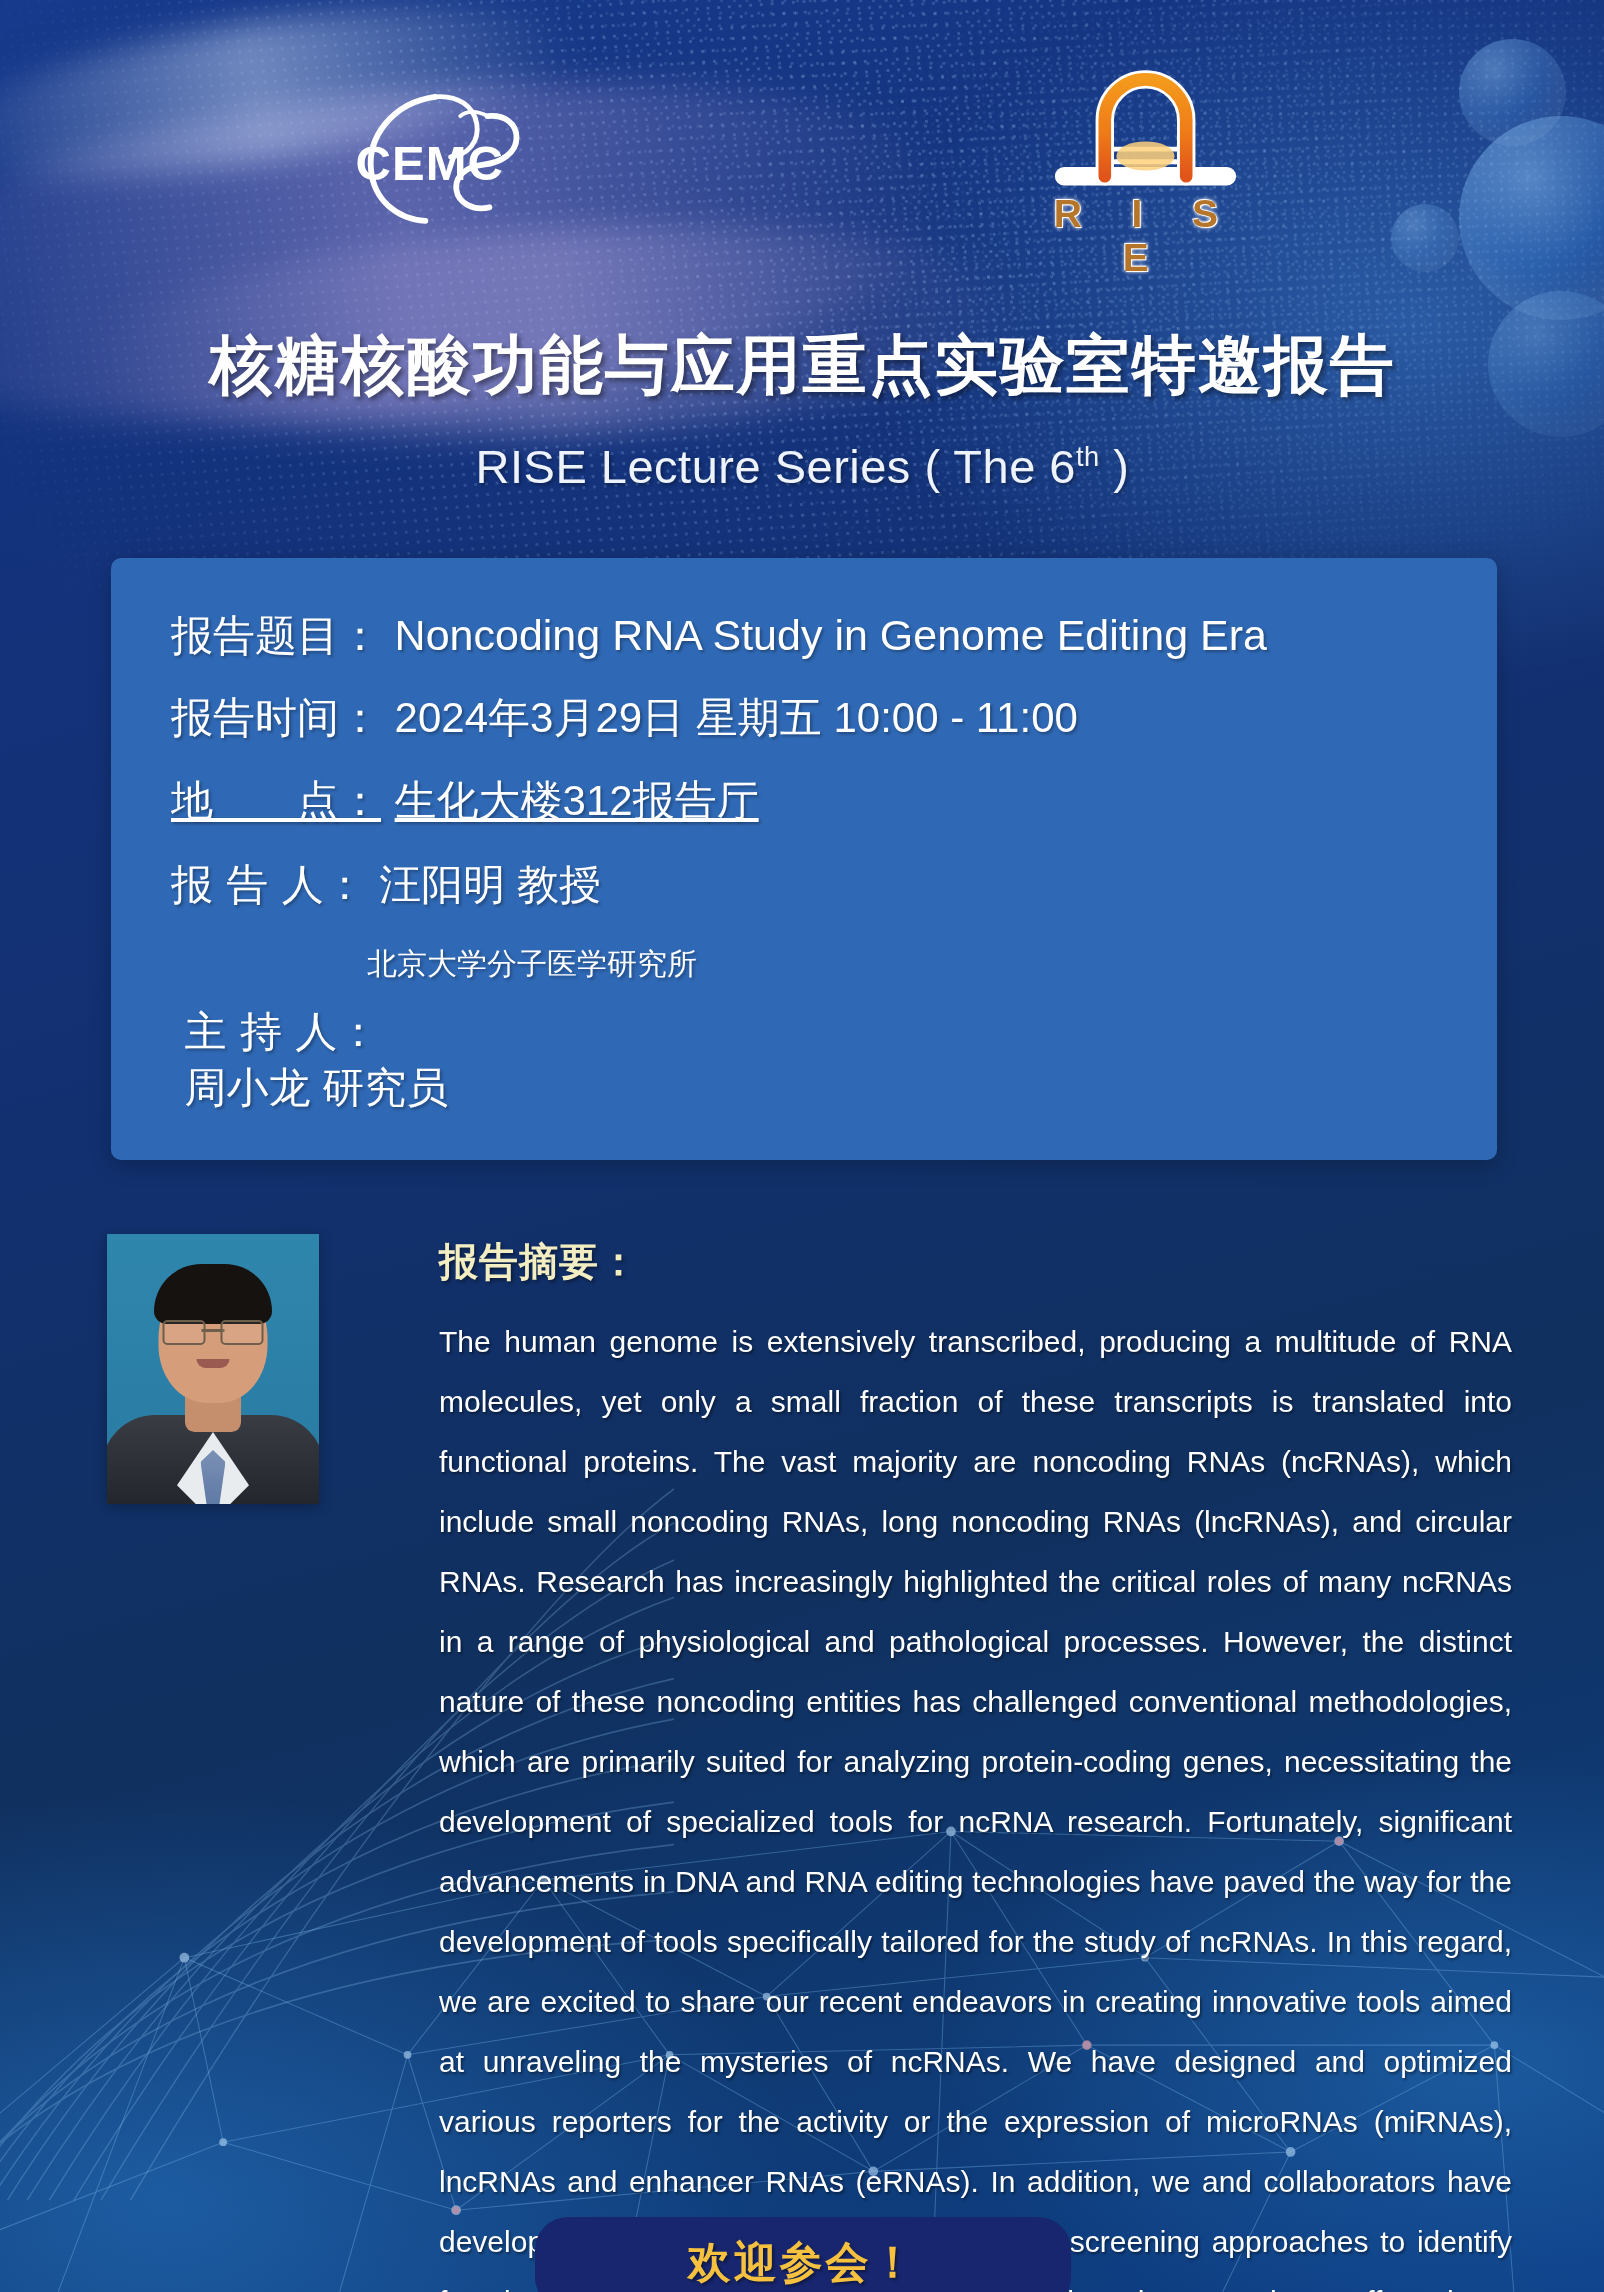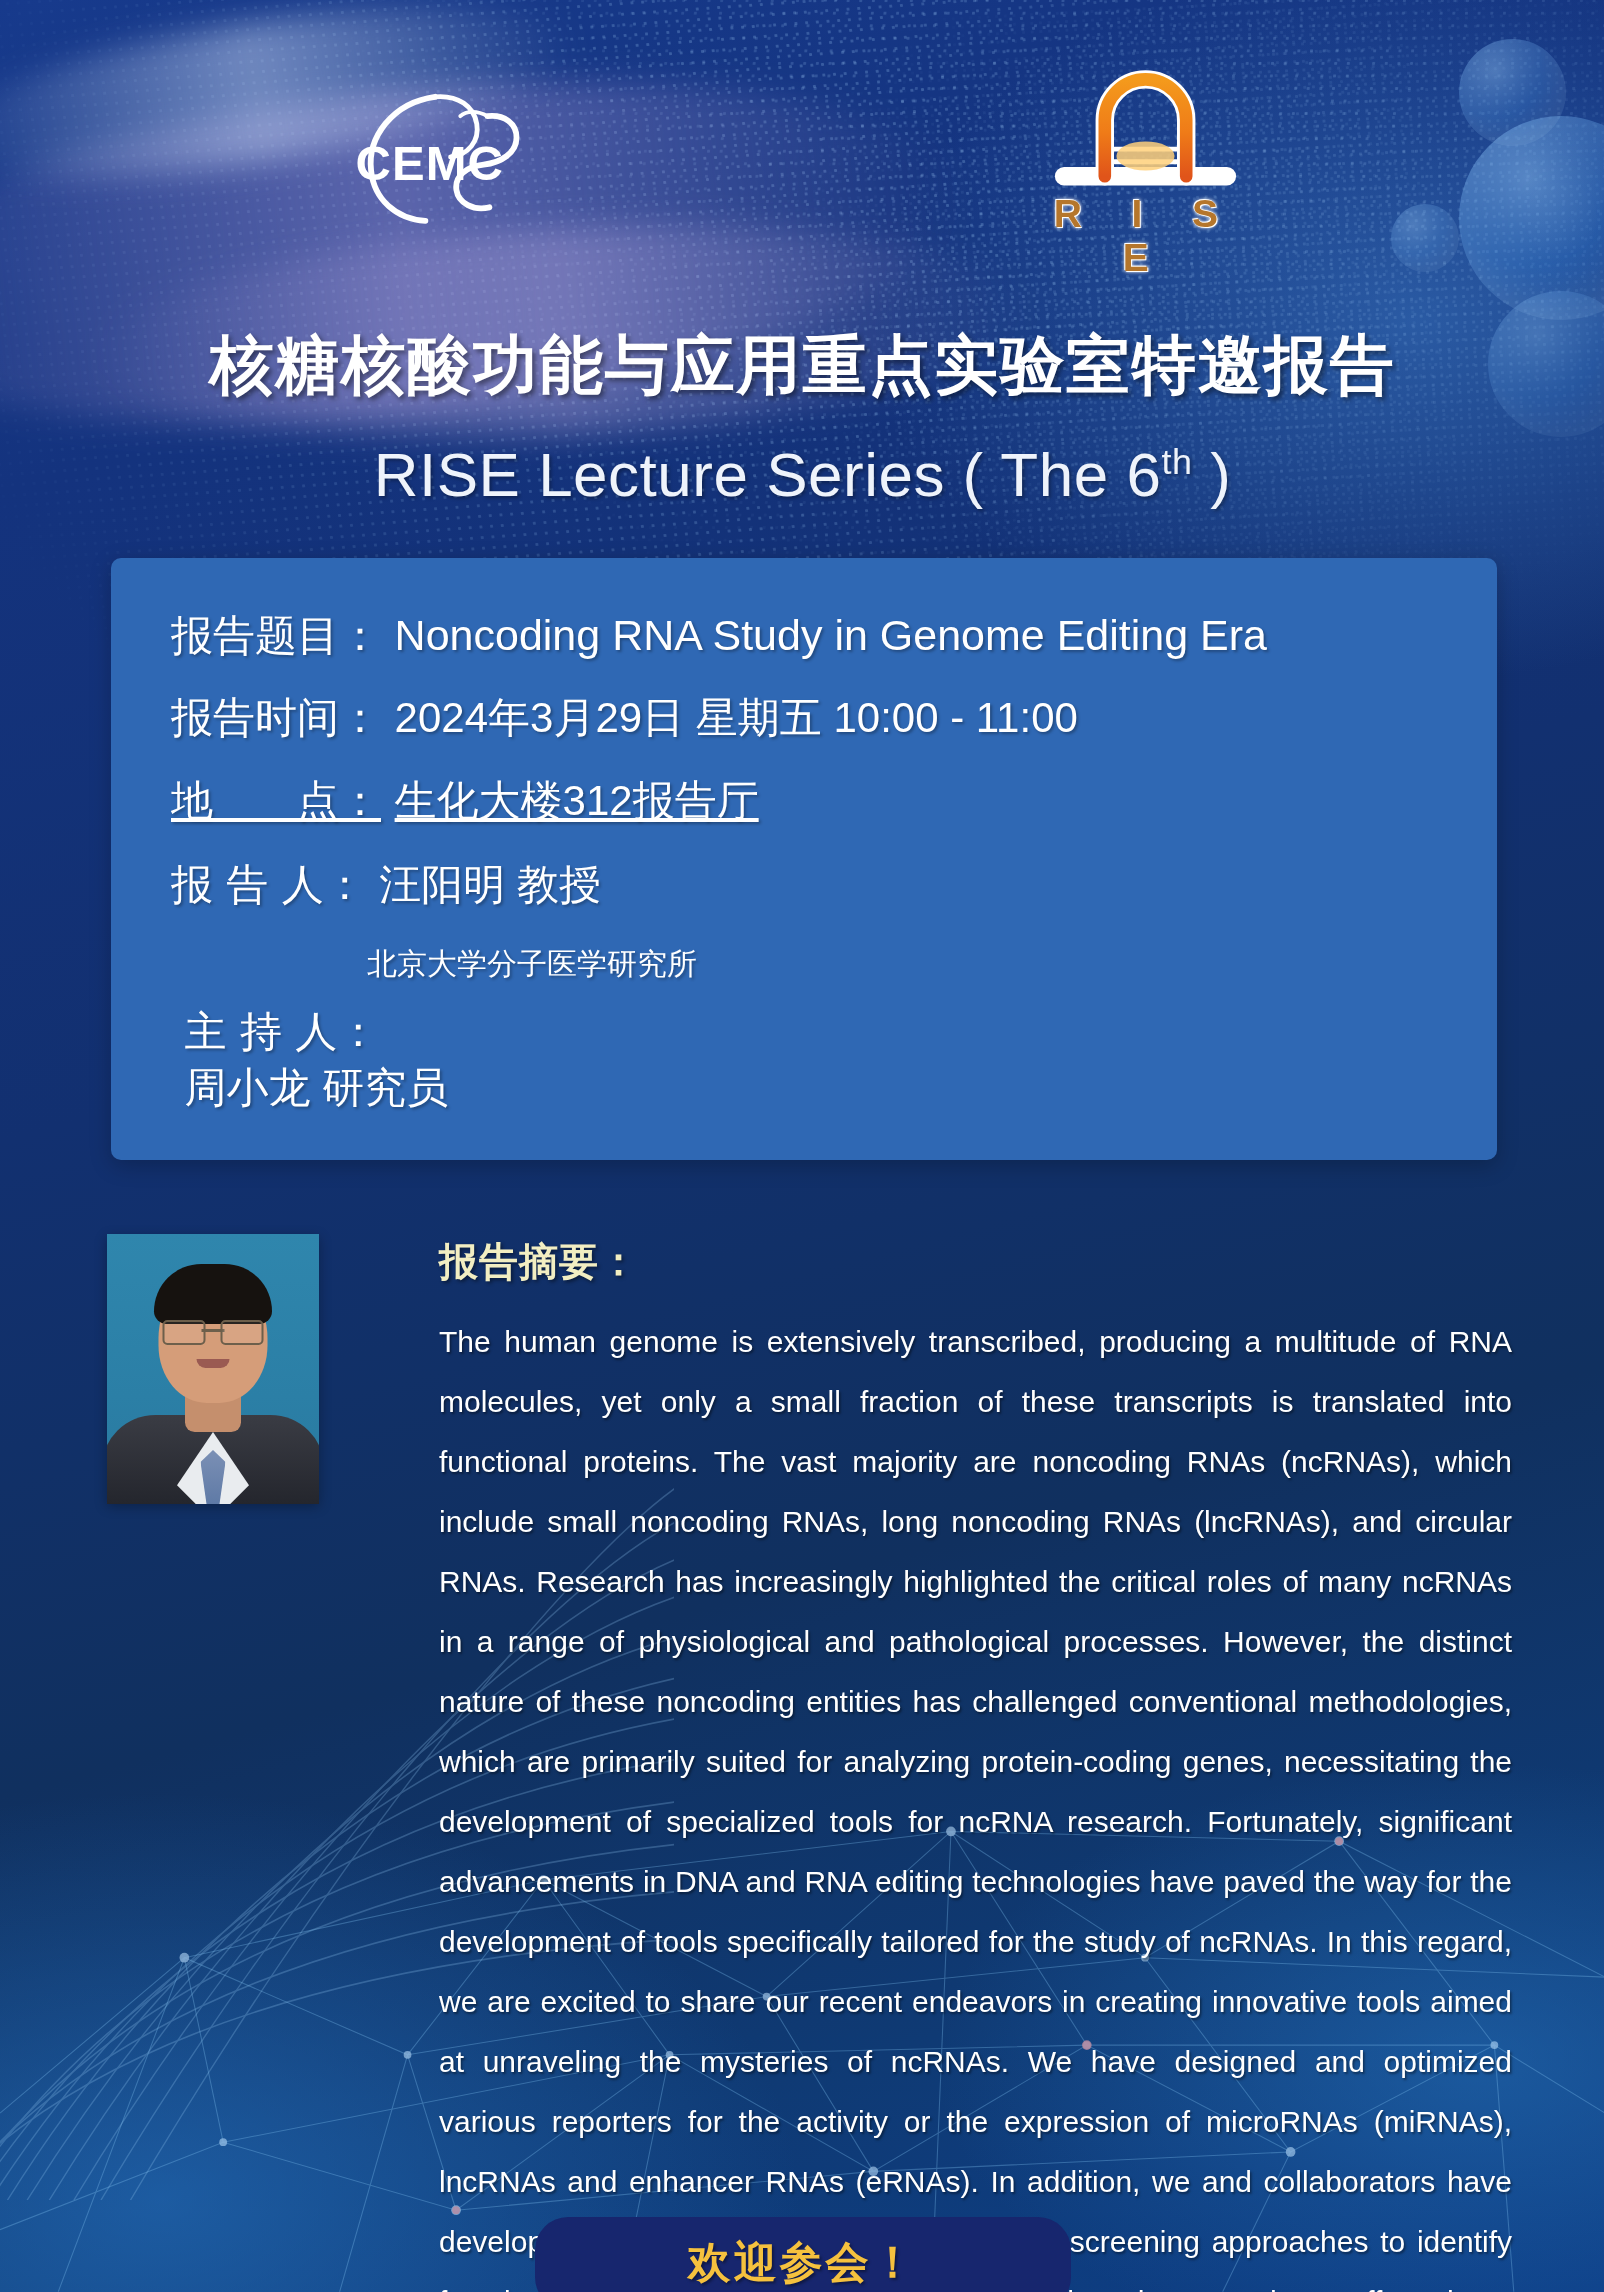--- a/index.html
+++ b/index.html
@@ -104,21 +104,21 @@
   .title-cn{
     position:absolute;top:322px;left:0;width:100%;
     text-align:center;color:#ffffff;
     font-size:64px;font-weight:bold;letter-spacing:1.9px;
     text-shadow:2.9px 2.9px 4.9px rgba(0,0,0,.45);
     font-family:"DejaVu Sans","Liberation Sans",sans-serif;
   }
   .title-en{
     position:absolute;top:439px;left:0;width:100%;
     text-align:center;color:#eef3fb;
-    font-size:62px;font-weight:500;letter-spacing:0.5px;
+    font-size:47px;font-weight:500;letter-spacing:0.5px;
     text-shadow:1.9px 1.9px 3.9px rgba(0,0,0,.35);
   }
   .title-en sup{font-size:.58em;vertical-align:super;}
 
   
   .card{
     position:absolute;left:111px;top:558px;
     width:1386px;height:602px;
     background:#2f68b4;
     border-radius:10px;

